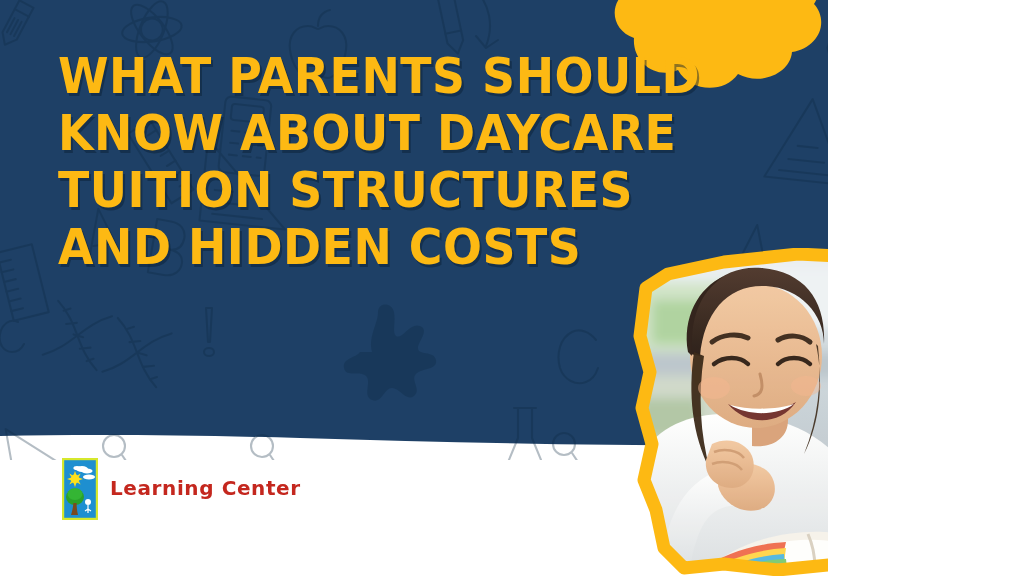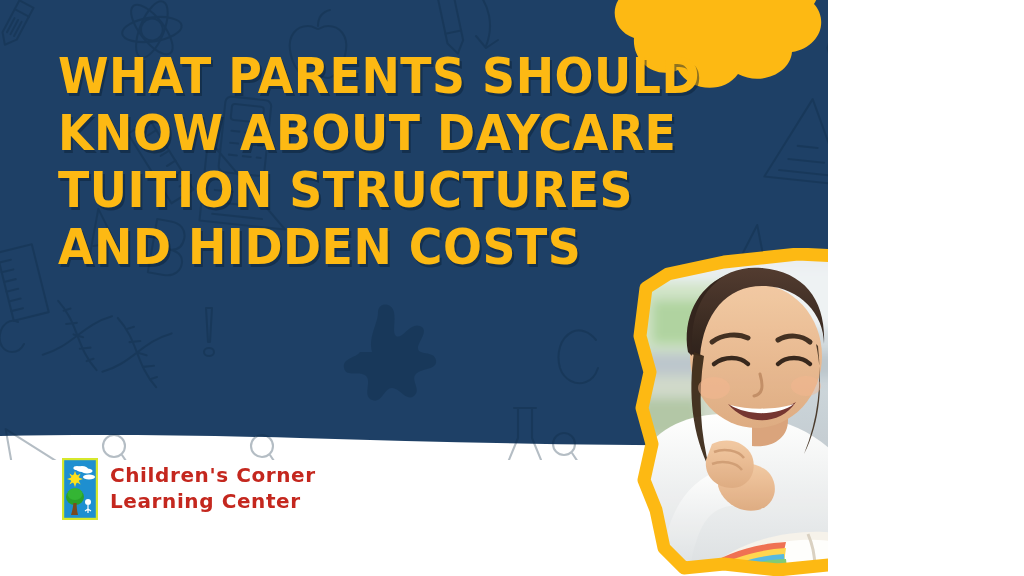--- a/index.html
+++ b/index.html
@@ -529,18 +529,17 @@
 
         <ellipse cx="13" cy="39" rx="9" ry="8" fill="#2aa02a"></ellipse>
         <ellipse cx="13" cy="36" rx="7.5" ry="6" fill="#34b534"></ellipse>
         <path d="M11.4,45 C11,50 10,54 9,57 L16,57 C15,53 14.6,49 14.6,45 Z" fill="#7a4a1e"></path>
 
         <circle cx="26" cy="44" r="3" fill="#ffffff"></circle>
         <path d="M26,47 L26,55 M26,51 L23,53 M26,51 L29,53" stroke="#ffffff" stroke-width="1.2" fill="none"></path>
       </svg>
     </div>
     <div class="logo-text">
-      <span>Children's Corner</span>
       <span>Learning Center</span>
     </div>
   </div>
 
 </div>
 
 </body></html>

